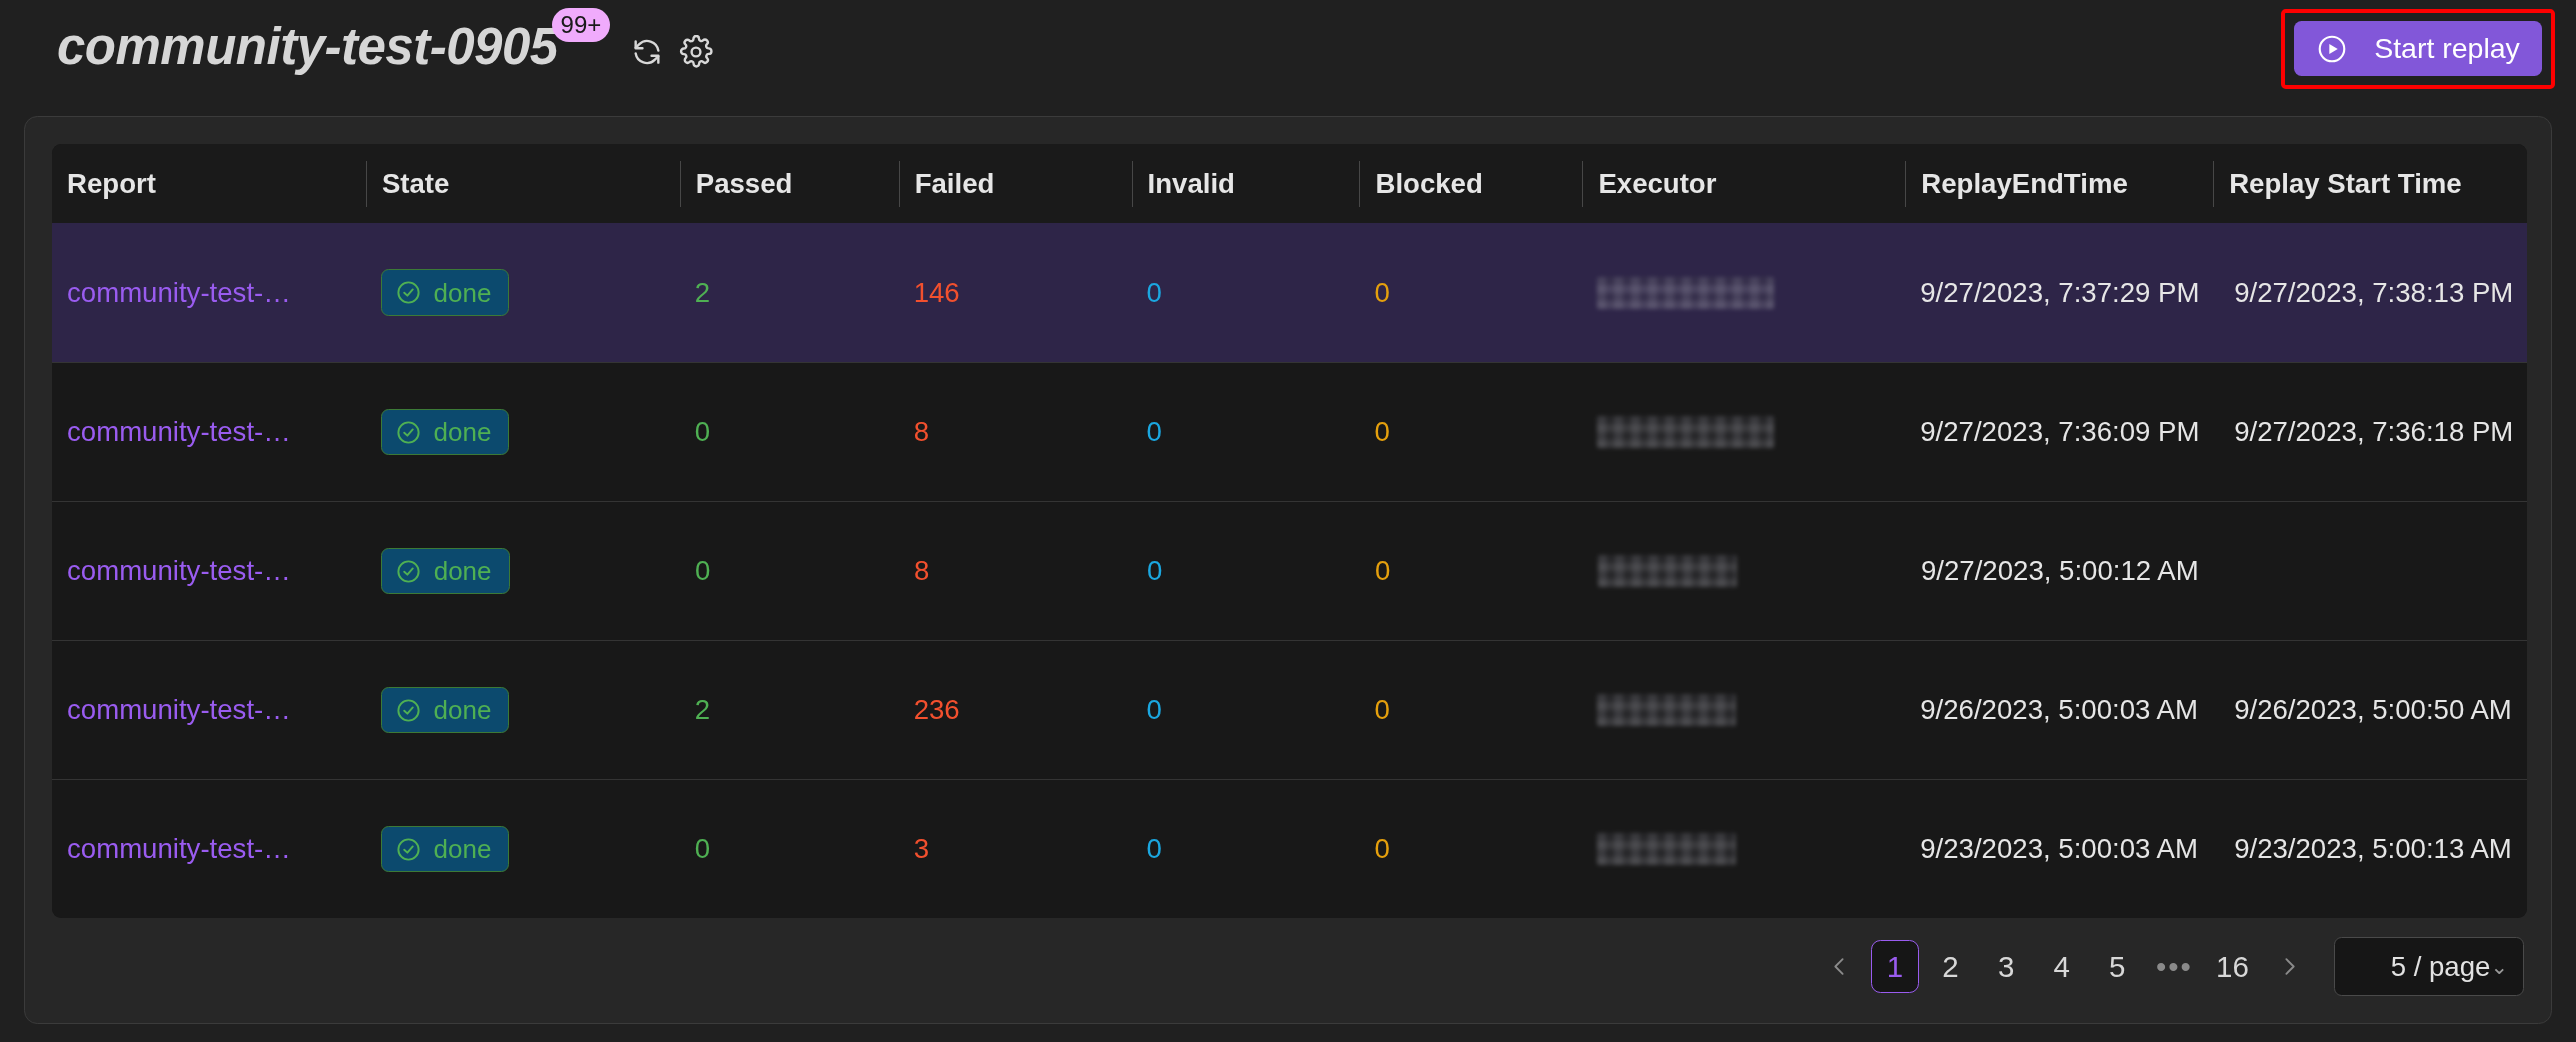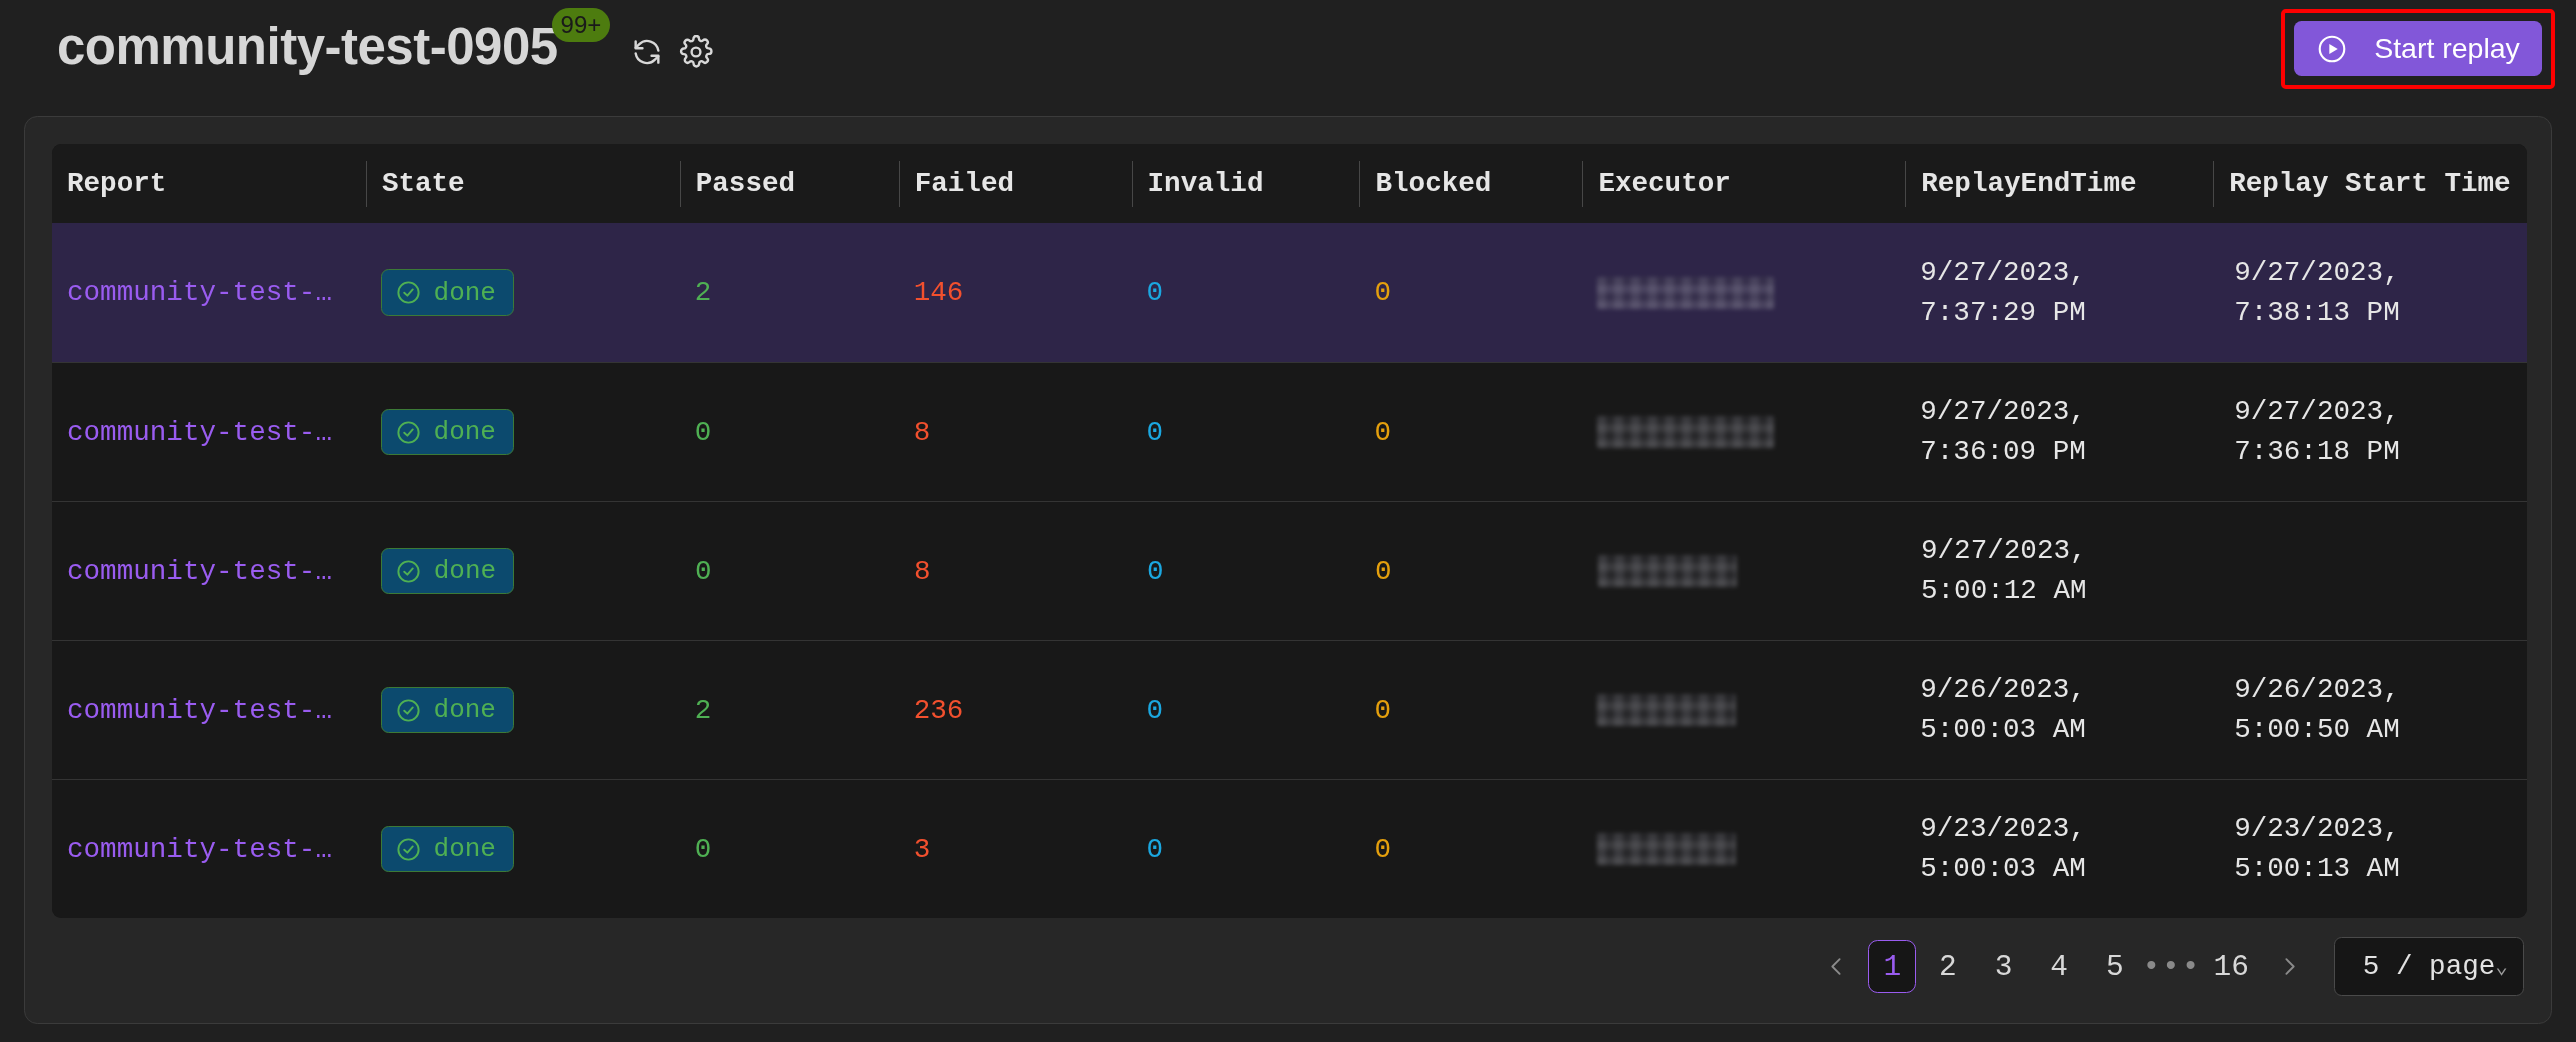--- a/index.html
+++ b/index.html
@@ -32,26 +32,27 @@
     display: flex;
     align-items: flex-start;
   }
   .title {
     font-size: 51px;
     font-weight: bold;
     color: #d6d6d6;
     letter-spacing: -0.5px;
     line-height: 67px;
     white-space: nowrap;
+    font-style: italic;
   }
   .badge {
     position: relative;
     top: -5.7px;
     left: -5.7px;
-    background: #4d7c0f;
+    background: #f0abfc;
     color: #1a1a1a;
     font-size: 24px;
     font-weight: 500;
     line-height: 34px;
     height: 34px;
     min-width: 28.5px;
     padding: 0 8.6px;
     border-radius: 17px;
     text-align: center;
     box-sizing: border-box;
@@ -99,21 +100,20 @@
     position: absolute;
     left: 24px;
     top: 116px;
     width: 2528px;
     height: 908px;
     box-sizing: border-box;
     background: #272727;
     border: 1px solid #3b3b3b;
     border-radius: 13.3px;
     overflow: hidden;
-    font-family: Liberation Mono, monospace;
   }
 
   .table {
     position: absolute;
     left: 27px;
     top: 27px;
     width: 2475px;
     background: #161616;
     border-radius: 9.5px;
     overflow: hidden;

